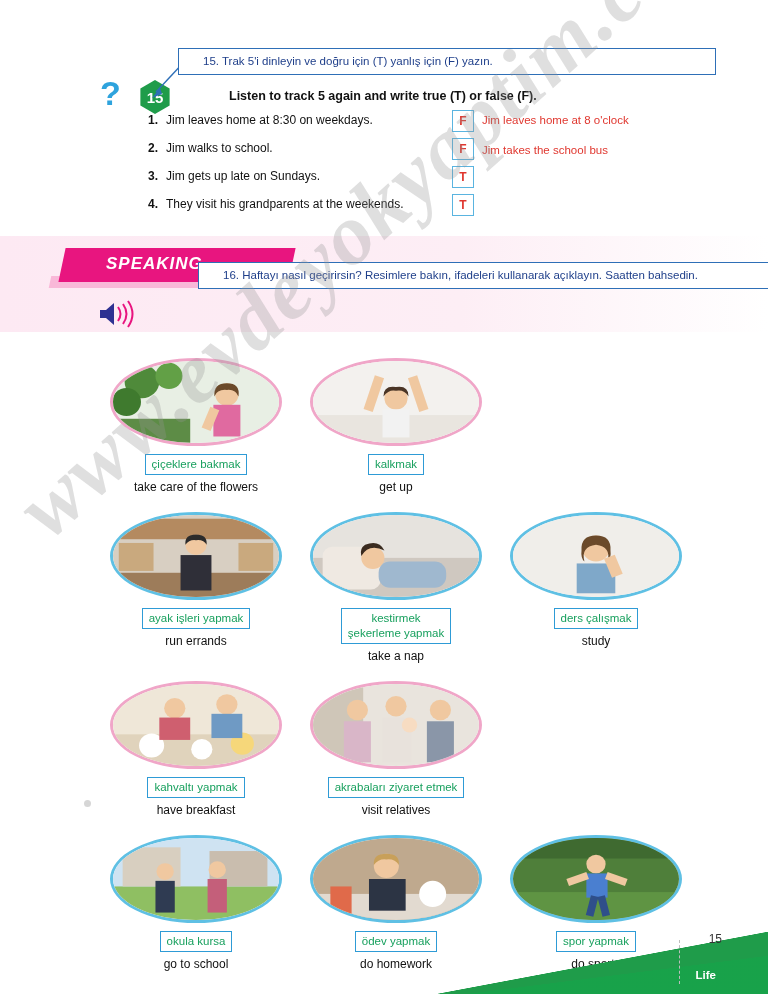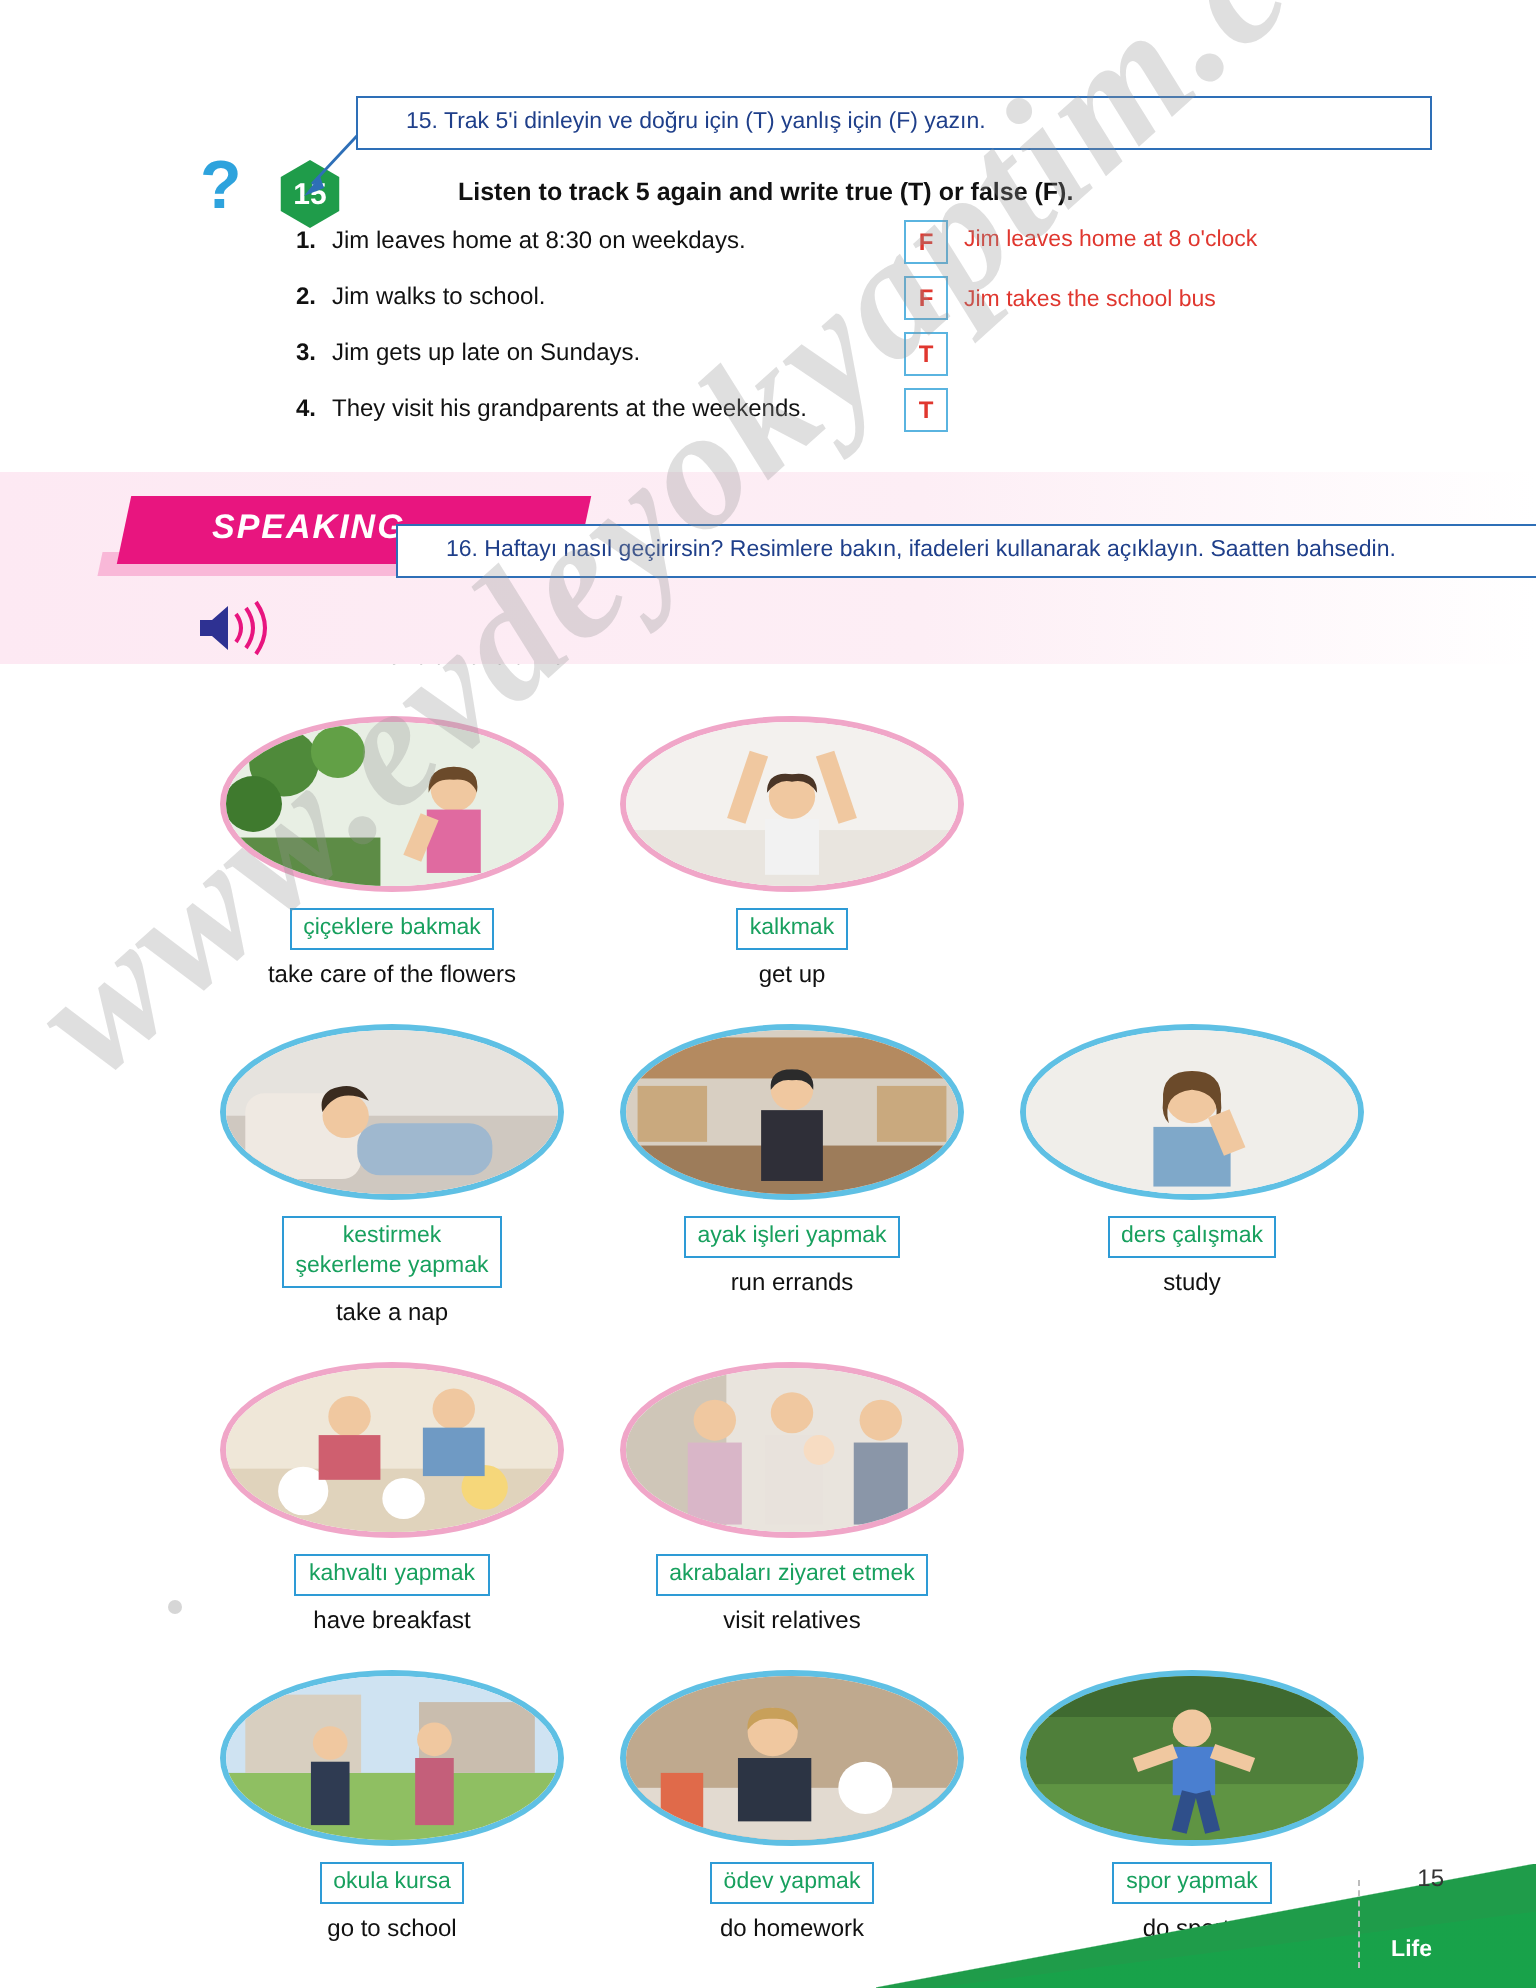--- a/index.html
+++ b/index.html
@@ -359,48 +359,48 @@
         </div>
         <div class="tr-label">kalkmak</div>
         <div class="en-label">get up</div>
       </div>
     </div>
 
     <div class="grid-row">
       <div class="cell">
         <div class="oval blue">
           <svg class="oval-img" viewBox="0 0 172 88" preserveAspectRatio="none">
-            <rect width="172" height="88" fill="#e6e3de"></rect>
-            <rect y="46" width="172" height="42" fill="#cfc8c0"></rect>
-            <rect x="10" y="34" width="60" height="46" rx="10" fill="#efe9e2"></rect>
-            <circle cx="62" cy="46" r="12" fill="#f0c8a0"></circle>
-            <path d="M50 44 q8 -14 24 -6 q-6 -12 -20 -6 q-6 4 -4 12z" fill="#3a2b1f"></path>
-            <rect x="68" y="50" width="70" height="28" rx="12" fill="#9fb8cf"></rect>
-          </svg>
-        </div>
-        <div class="tr-label" style="white-space:pre-line">kestirmek
-şekerleme yapmak</div>
-        <div class="en-label">take a nap</div>
-      </div>
-
-      <div class="cell">
-        <div class="oval blue">
-          <svg class="oval-img" viewBox="0 0 172 88" preserveAspectRatio="none">
             <rect width="172" height="88" fill="#d8cfc2"></rect>
             <rect y="4" width="172" height="22" fill="#b48a60"></rect>
             <rect y="62" width="172" height="26" fill="#9d7c5a"></rect>
             <rect x="6" y="30" width="36" height="30" fill="#c9a97e"></rect>
             <rect x="130" y="30" width="36" height="30" fill="#c9a97e"></rect>
             <circle cx="86" cy="32" r="11" fill="#f0c8a0"></circle>
             <path d="M86 21 q-12 0 -11 11 q4 -6 11 -5 q8 -1 11 5 q1 -11 -11 -11z" fill="#2b2b2b"></path>
             <rect x="70" y="43" width="32" height="38" fill="#2f2f38"></rect>
           </svg>
         </div>
         <div class="tr-label">ayak işleri yapmak</div>
         <div class="en-label">run errands</div>
+      </div>
+
+      <div class="cell">
+        <div class="oval blue">
+          <svg class="oval-img" viewBox="0 0 172 88" preserveAspectRatio="none">
+            <rect width="172" height="88" fill="#e6e3de"></rect>
+            <rect y="46" width="172" height="42" fill="#cfc8c0"></rect>
+            <rect x="10" y="34" width="60" height="46" rx="10" fill="#efe9e2"></rect>
+            <circle cx="62" cy="46" r="12" fill="#f0c8a0"></circle>
+            <path d="M50 44 q8 -14 24 -6 q-6 -12 -20 -6 q-6 4 -4 12z" fill="#3a2b1f"></path>
+            <rect x="68" y="50" width="70" height="28" rx="12" fill="#9fb8cf"></rect>
+          </svg>
+        </div>
+        <div class="tr-label" style="white-space:pre-line">kestirmek
+şekerleme yapmak</div>
+        <div class="en-label">take a nap</div>
       </div>
 
       <div class="cell">
         <div class="oval blue">
           <svg class="oval-img" viewBox="0 0 172 88" preserveAspectRatio="none">
             <rect width="172" height="88" fill="#f0eeea"></rect>
             <circle cx="86" cy="36" r="14" fill="#f0c8a0"></circle>
             <path d="M86 22 q-16 0 -15 16 q-1 8 3 12 q-4 -16 12 -18 q16 2 12 18 q4 -4 3 -12 q1 -16 -15 -16z" fill="#6b4a2a"></path>
             <rect x="66" y="52" width="40" height="32" fill="#7fa8c9"></rect>
             <rect x="98" y="44" width="12" height="22" fill="#f0c8a0" transform="rotate(-22 104 55)"></rect>

